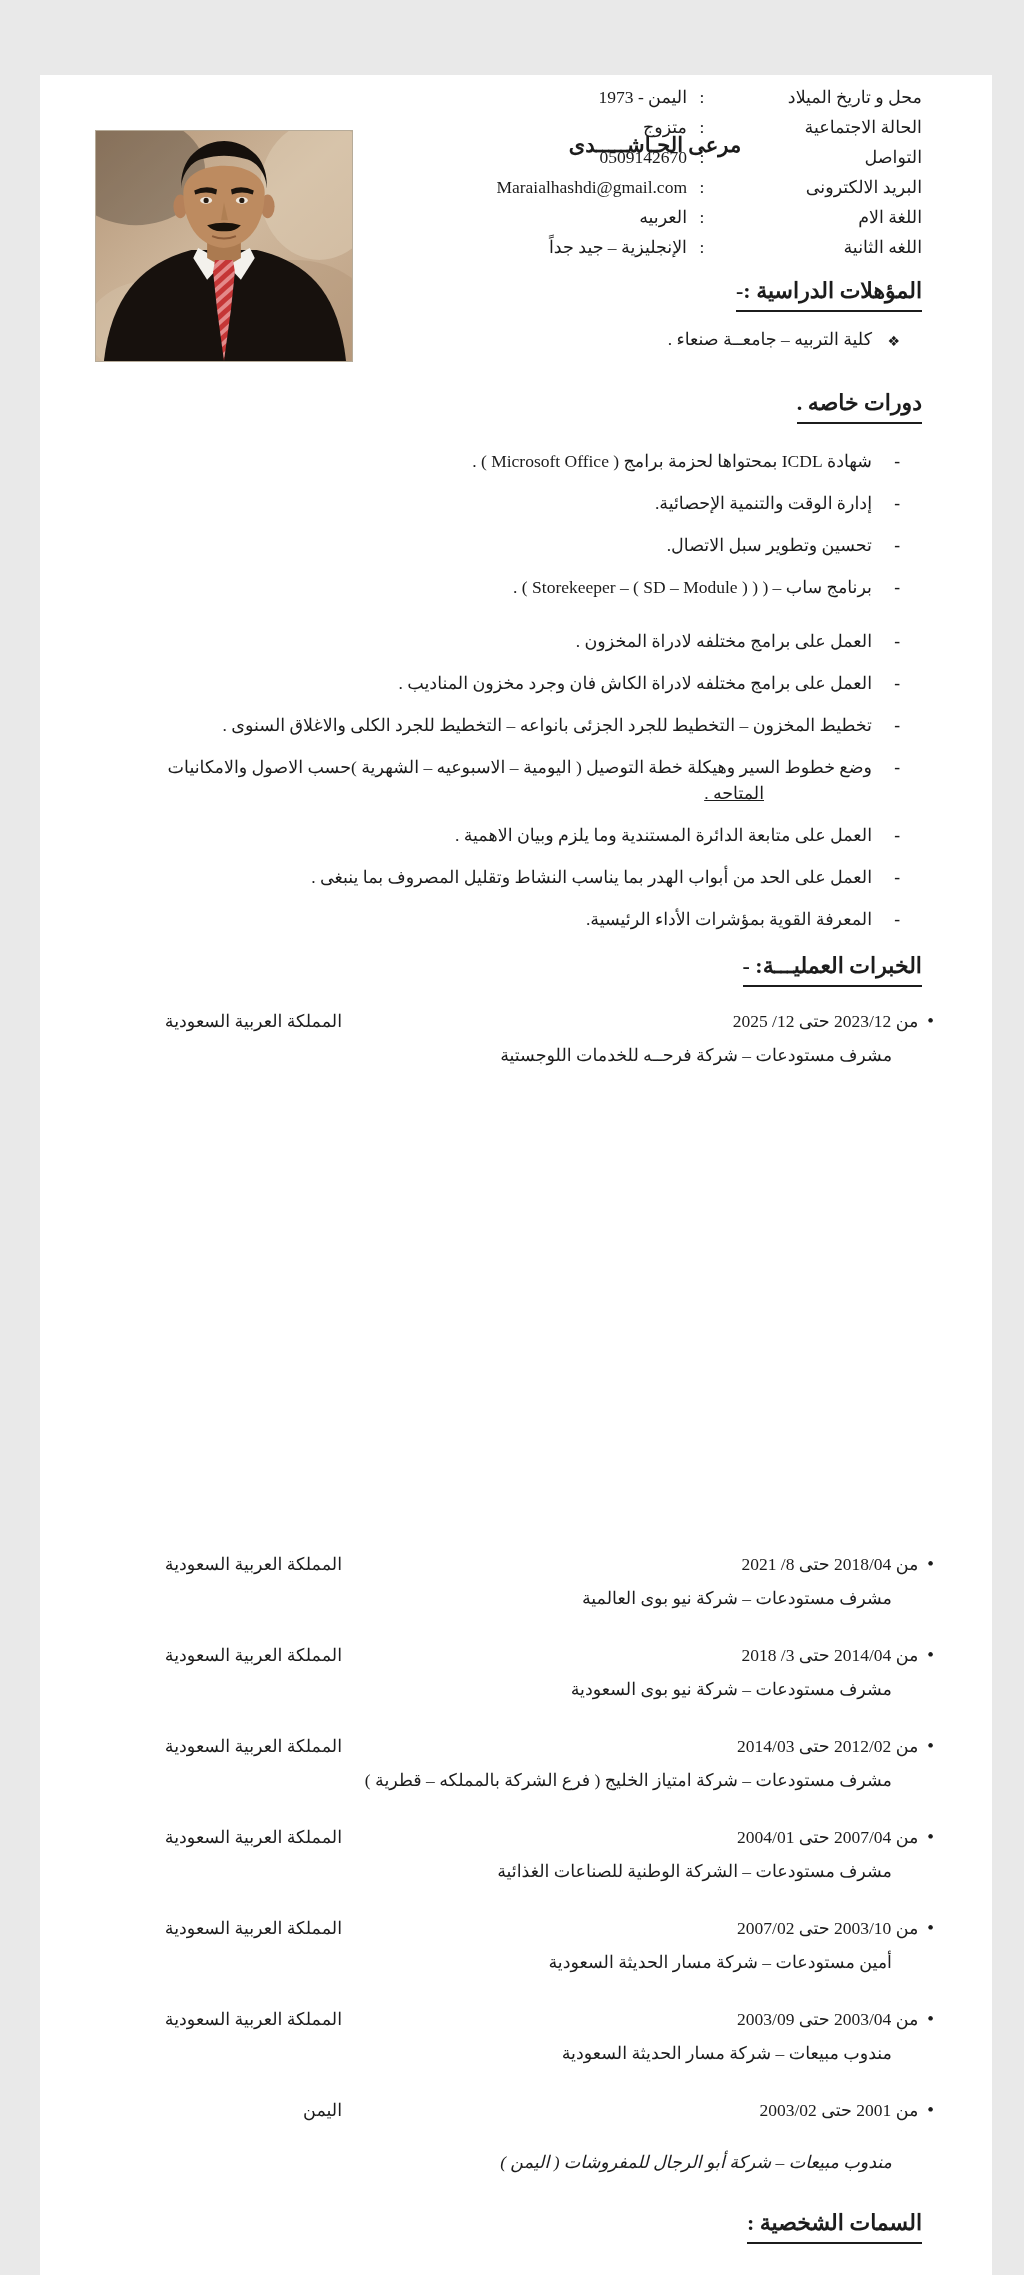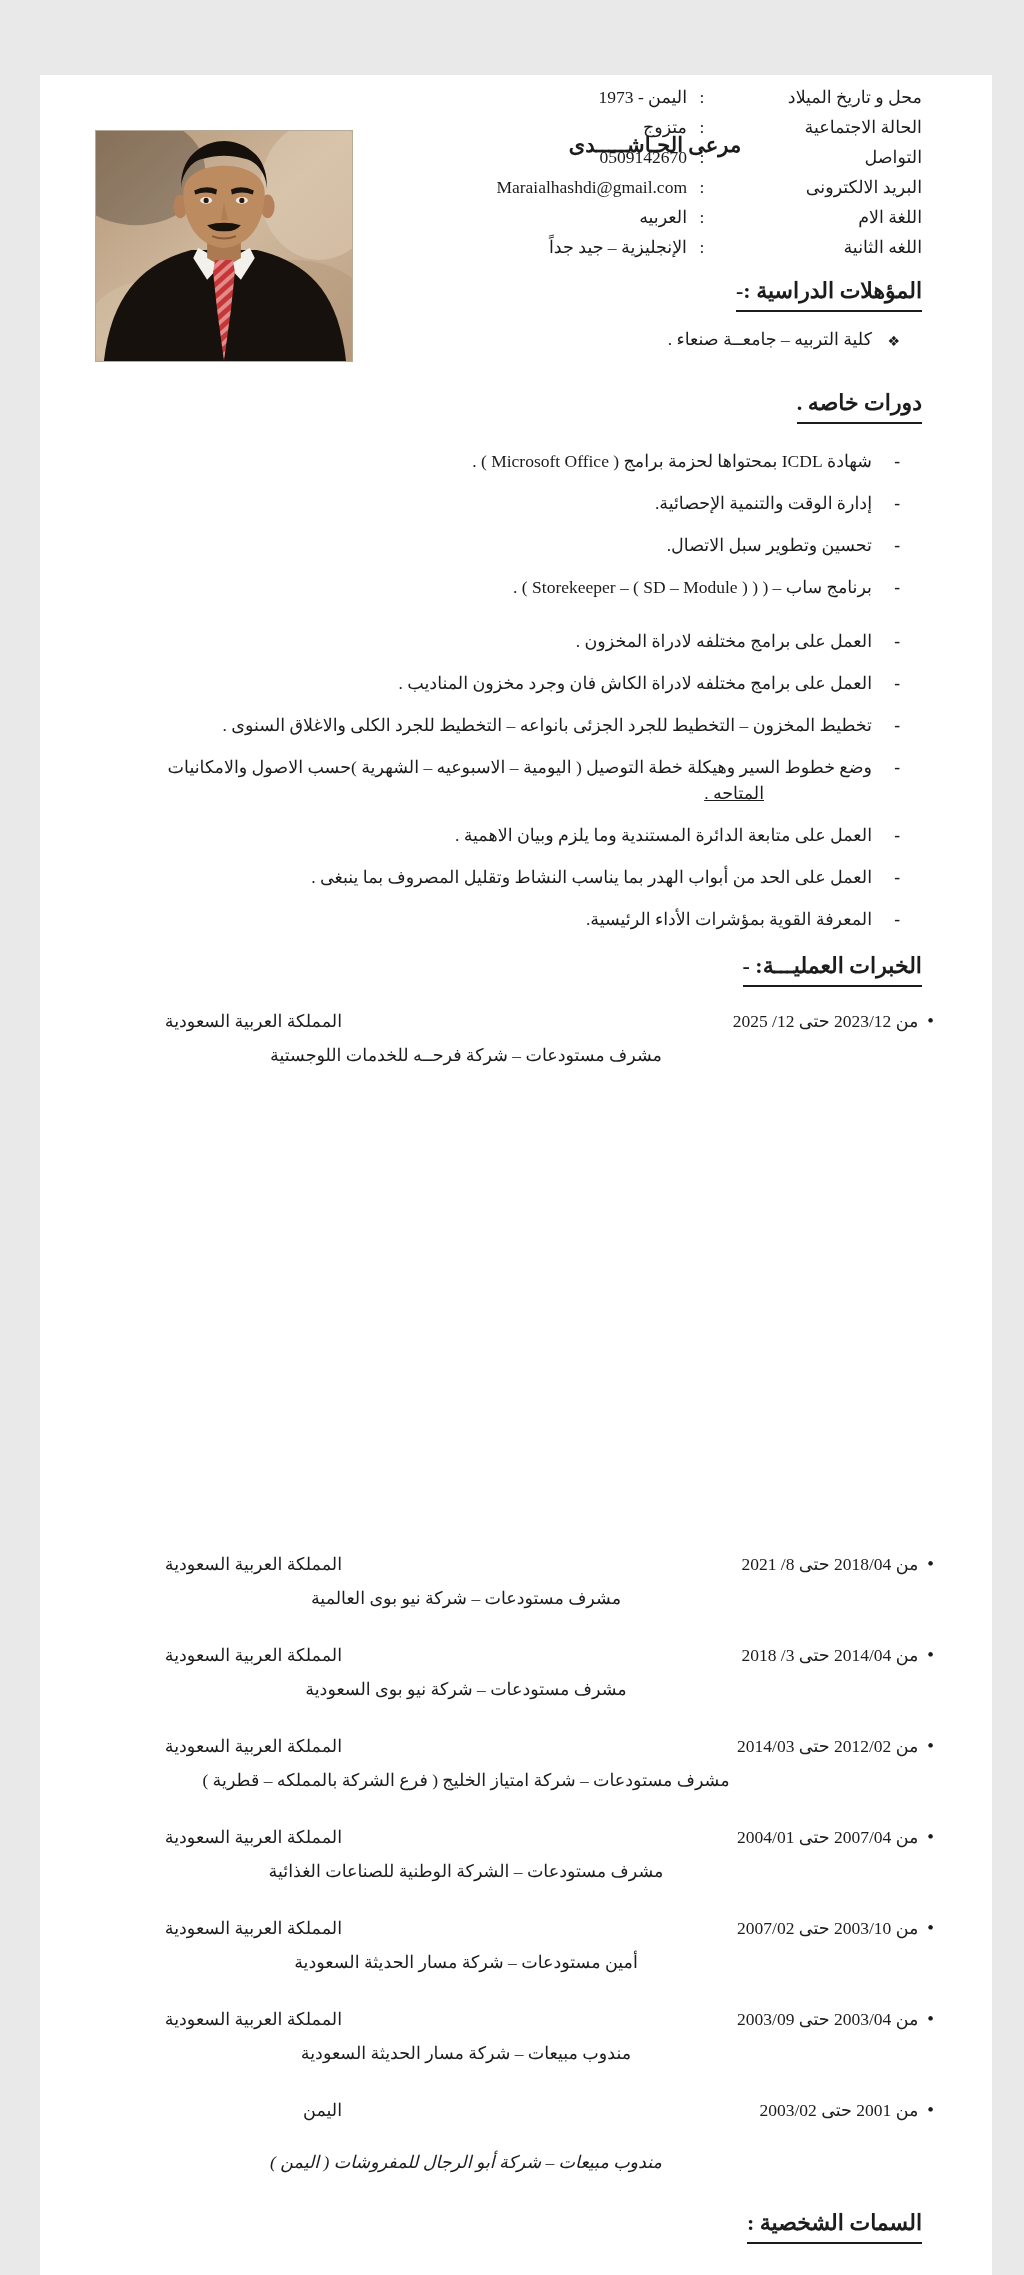--- a/index.html
+++ b/index.html
@@ -50,21 +50,21 @@
   .courses{margin-top:24px;}
   .skills{margin-top:28px;}
   .cont-line{padding-right:108px;text-decoration:underline;}
 
   
   .exp-top{display:flex;justify-content:space-between;align-items:baseline;
            padding-right:58px;font-size:17.5px;line-height:24px;}
   .exp-period{display:flex;align-items:baseline;gap:9px;}
   .exp-period .bul{font-size:19px;line-height:24px;}
   .exp-loc{width:240px;flex:none;text-align:right;margin-left:62px;}
-  .exp-role{text-align:center;padding-right:100px;margin-top:10px;
+  .exp-role{text-align:right;padding-right:100px;margin-top:10px;
             font-size:17.5px;line-height:24px;}
   #exp0{margin-top:22px;}
   .p2pad{padding-top:100px;}
   #page2 .exp{margin-bottom:33px;}
   .role-gap{margin-top:28px;font-style:italic;}
 </style>
 </head>
 <body>
 
 <div class="page" id="page1">

